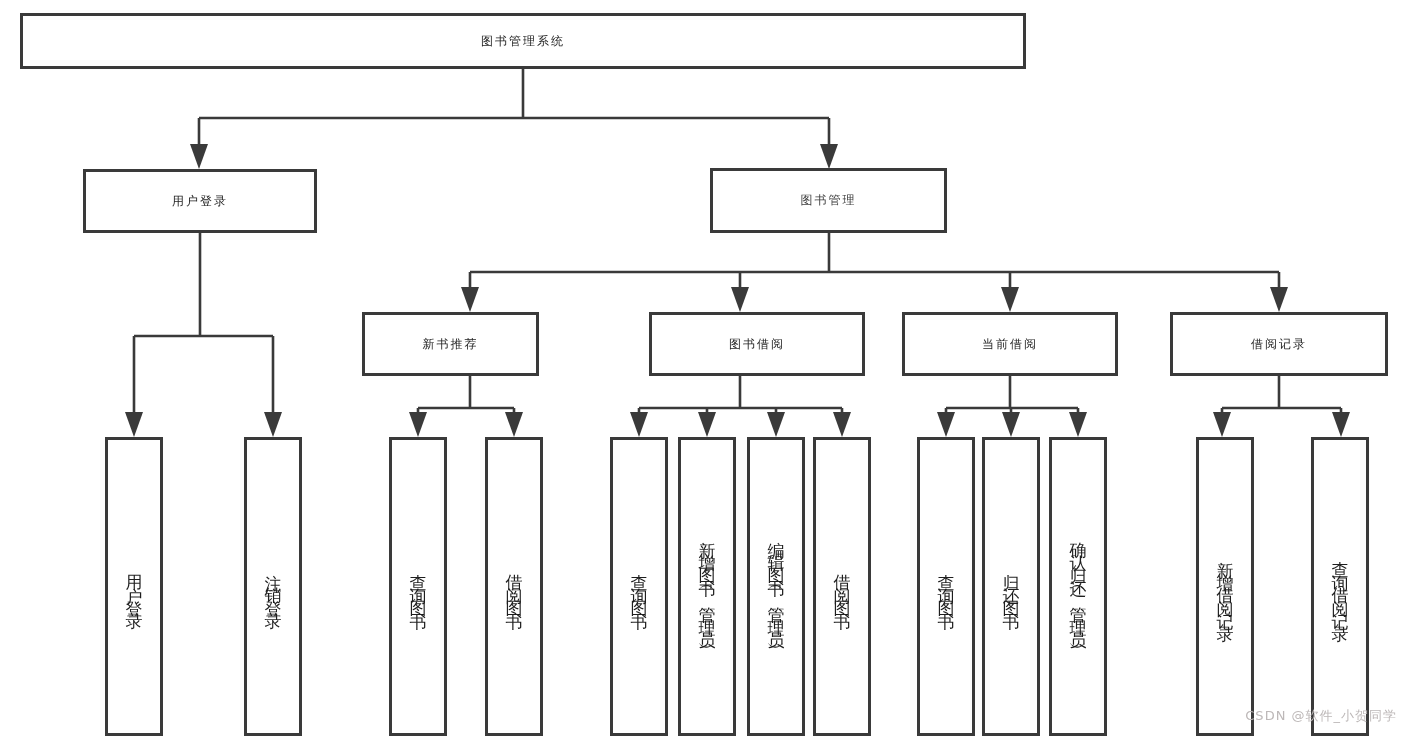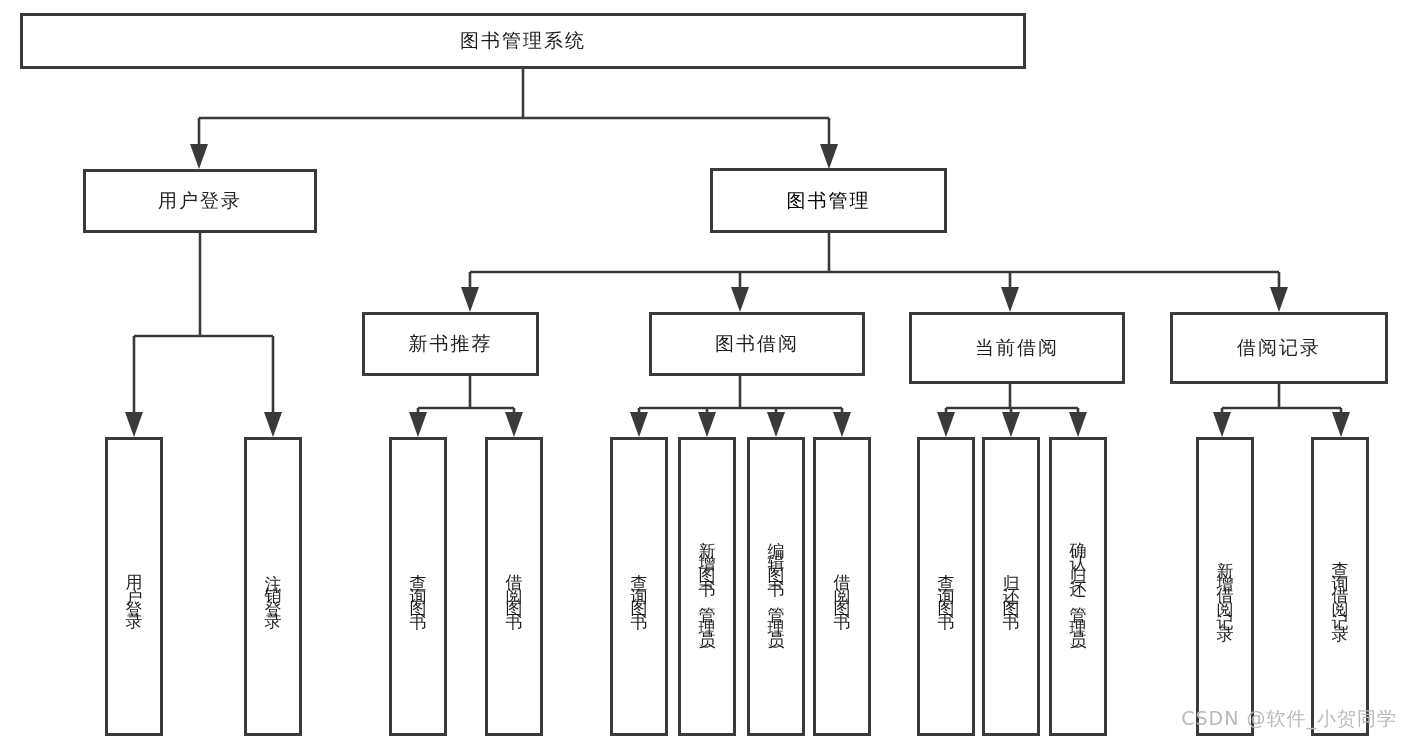--- a/index.html
+++ b/index.html
@@ -1,24 +1,24 @@
 <!DOCTYPE html>
 <html><head>
 <meta charset="utf-8">
 <style>
   html,body{margin:0;padding:0;background:#fff;}
   body{font-family:"DejaVu Sans","Liberation Sans",sans-serif;}
   #canvas{position:relative;width:1405px;height:747px;background:#ffffff;overflow:hidden;}
   #connectors{position:absolute;left:0;top:0;width:1405px;height:747px;}
   .box{position:absolute;box-sizing:border-box;background:#ffffff;border:3px solid #3a3a3a;
        display:flex;align-items:center;justify-content:center;color:#1e1e1e;}
-  .box.h span{font-size:19px;letter-spacing:2px;white-space:nowrap;}
+  .box.h span{font-size:12px;letter-spacing:2px;white-space:nowrap;}
   .box.v span{writing-mode:vertical-rl;font-size:17px;letter-spacing:13px;white-space:nowrap;
               line-height:1;}
-  .watermark{position:absolute;right:8px;bottom:15px;font-size:19px;letter-spacing:1px;
+  .watermark{position:absolute;right:8px;bottom:22px;font-size:13px;letter-spacing:1px;
              white-space:nowrap;}
 </style>
 </head>
 <body>
 
 <div id="canvas">
 
   <svg id="connectors" viewBox="0 0 1405 747" xmlns="http://www.w3.org/2000/svg">
       <path d="M523 69 V118 M199 118 H829 M199 118 V148 M829 118 V148" fill="none" stroke="#3a3a3a" stroke-width="2.6"></path>
       <polygon points="190,144 208,144 199,169" fill="#3a3a3a"></polygon>
@@ -48,34 +48,34 @@
       <polygon points="1332,412 1350,412 1341,437" fill="#3a3a3a"></polygon>
     </svg>
 
   <div class="box h" style="left: 20px; top: 13px; width: 1006px; height: 56px; border-color: rgb(58, 58, 58); color: rgb(30, 30, 30);">
     <span>图书管理系统</span>
   </div>
 
   <div class="box h" style="left: 83px; top: 169px; width: 234px; height: 64px; border-color: rgb(58, 58, 58); color: rgb(30, 30, 30);">
     <span>用户登录</span>
   </div>
-  <div class="box h" style="left: 710px; top: 168px; width: 237px; height: 65px; border-color: rgb(58, 58, 58); color: #000000;">
+  <div class="box h" style="left: 710px; top: 168px; width: 237px; height: 65px; border-color: rgb(58, 58, 58); color: #404040;">
     <span>图书管理</span>
   </div>
 
   <div class="box h" style="left: 362px; top: 312px; width: 177px; height: 64px; border-color: rgb(58, 58, 58); color: rgb(30, 30, 30);">
     <span>新书推荐</span>
   </div>
   <div class="box h" style="left: 632px; top: 312px; width: 216px; height: 64px; border-color: rgb(58, 58, 58); color: rgb(30, 30, 30); margin-left: 17px;">
     <span>图书借阅</span>
   </div>
-  <div class="box h" style="left: 902px; top: 312px; width: 216px; height: 72px; border-color: rgb(58, 58, 58); color: rgb(30, 30, 30); margin-left: 7px;">
+  <div class="box h" style="left: 902px; top: 312px; width: 216px; height: 64px; border-color: rgb(58, 58, 58); color: rgb(30, 30, 30);">
     <span>当前借阅</span>
   </div>
-  <div class="box h" style="left: 1170px; top: 312px; width: 218px; height: 72px; border-color: rgb(58, 58, 58); color: rgb(30, 30, 30);">
+  <div class="box h" style="left: 1170px; top: 312px; width: 218px; height: 64px; border-color: rgb(58, 58, 58); color: rgb(30, 30, 30);">
     <span>借阅记录</span>
   </div>
 
   <div class="box v" style="left: 105px; top: 437px; width: 58px; height: 299px; border-color: rgb(58, 58, 58); color: rgb(30, 30, 30);">
     <span>用户登录</span>
   </div>
   <div class="box v" style="left: 244px; top: 437px; width: 58px; height: 299px; border-color: rgb(58, 58, 58); color: rgb(30, 30, 30);">
     <span>注销登录</span>
   </div>
 

